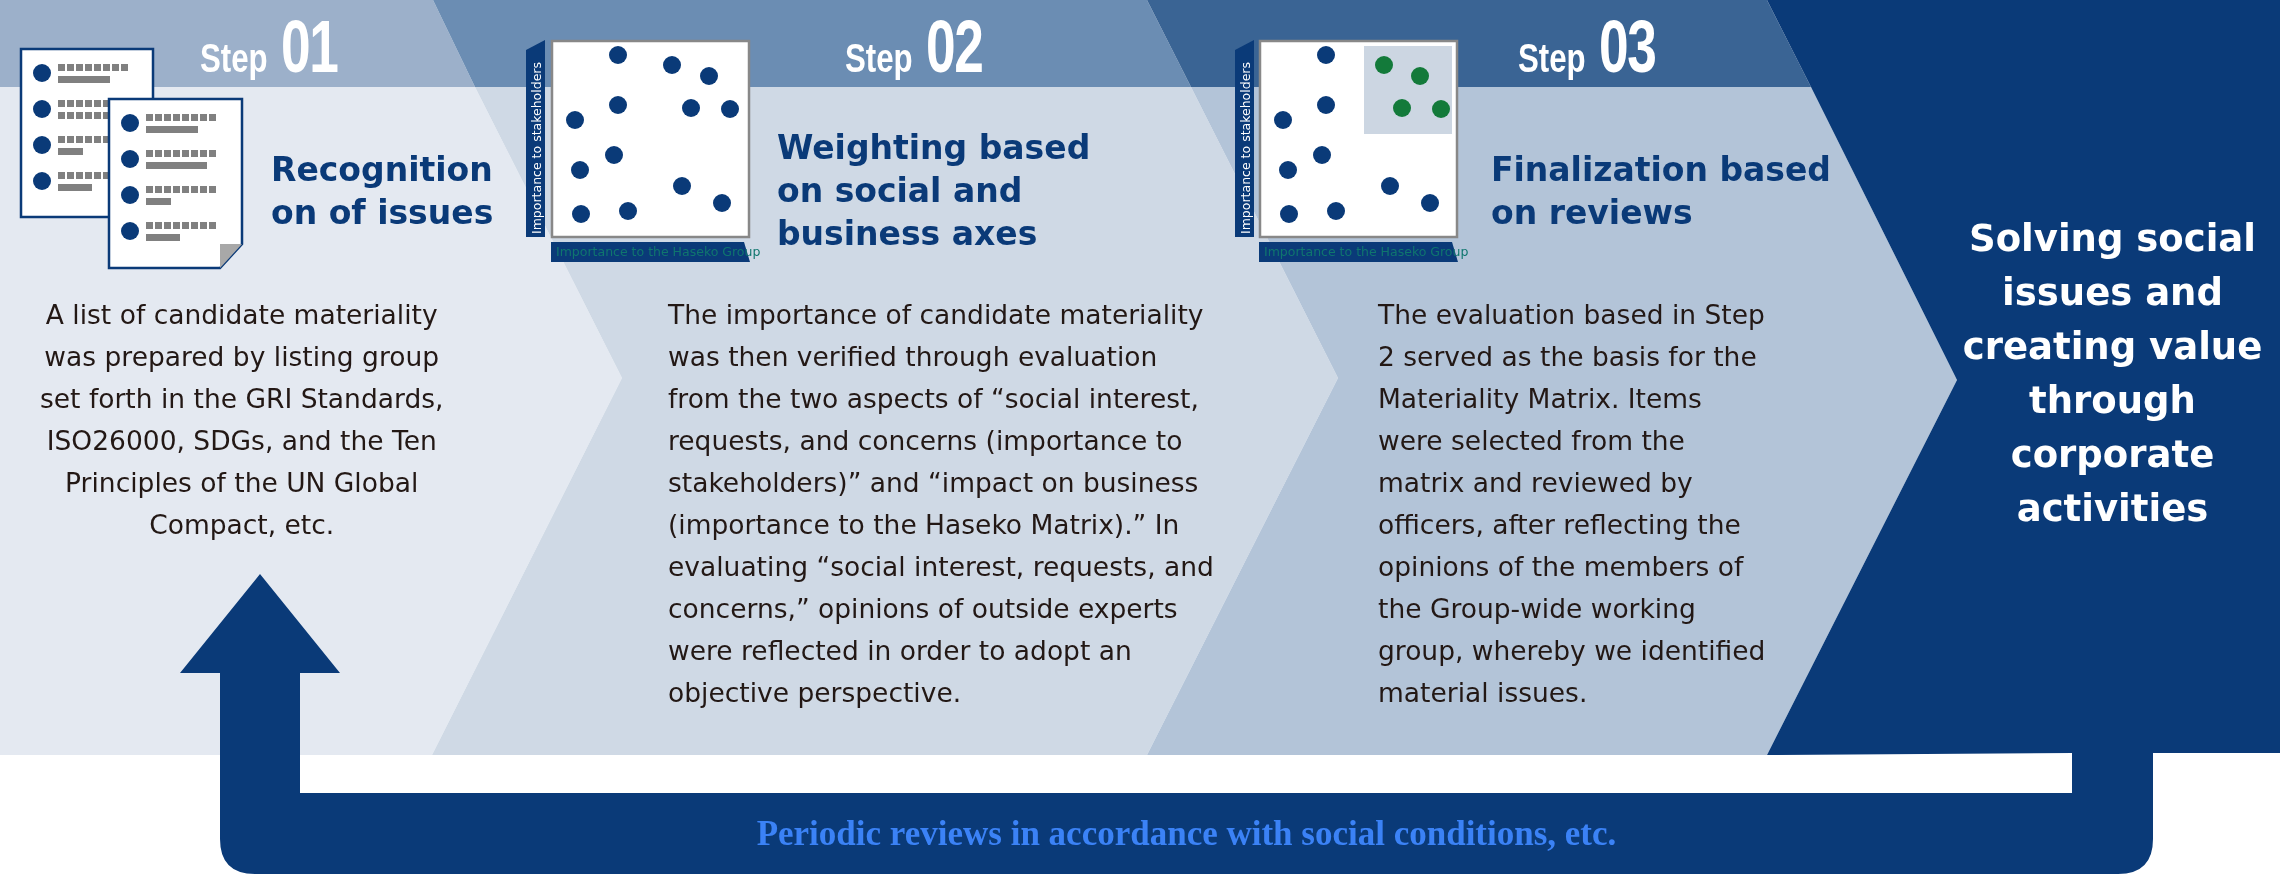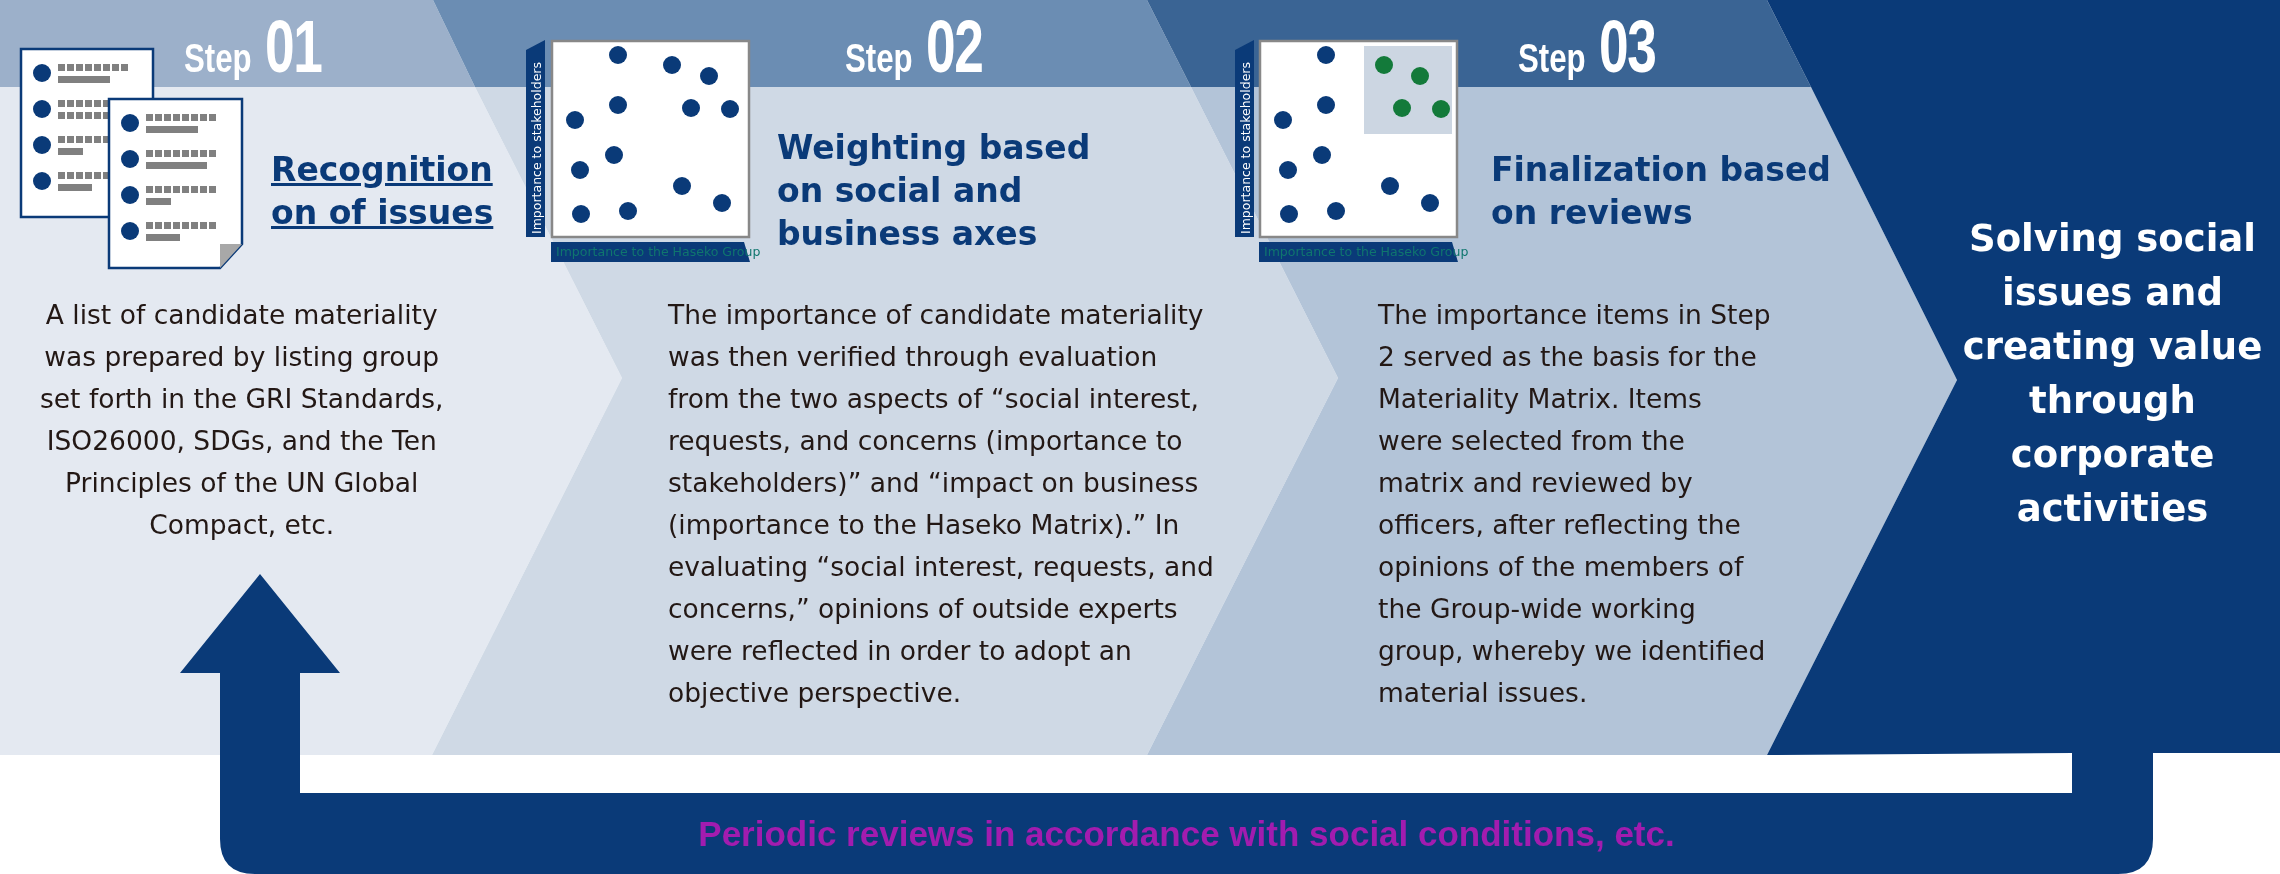--- a/index.html
+++ b/index.html
@@ -8,21 +8,21 @@
   .abs { position:absolute; }
   .step-label { position:absolute; top:10px; color:#ffffff; font-family:"Liberation Sans", sans-serif; font-weight:bold; white-space:nowrap; line-height:1; transform-origin:left top; }
   .step-label .word { font-size:40px; display:inline-block; transform:scaleX(0.78); transform-origin:left bottom; margin-right:-6px; }
   .step-label .num { font-size:74px; display:inline-block; transform:scaleX(0.72); transform-origin:left bottom; letter-spacing:-2px; }
   .heading { position:absolute; color:#0a3a78; font-family:"DejaVu Sans", sans-serif; font-weight:bold; font-size:33px; line-height:43px; white-space:nowrap; }
   .heading span { display:block; }
   .body-text { position:absolute; color:#231815; font-family:"DejaVu Sans", sans-serif; font-size:26.5px; line-height:42px; white-space:nowrap; }
   .body-text span { display:block; }
   .goal { position:absolute; left:1960px; width:305px; top:212px; text-align:center; color:#ffffff; font-family:"DejaVu Sans", sans-serif; font-weight:bold; font-size:37px; line-height:54px; }
   .goal span { display:block; white-space:nowrap; }
-  .banner { position:absolute; left:220px; top:793px; width:1933px; height:81px; display:flex; align-items:center; justify-content:center; color:#a21caf; font-family:Liberation Sans, sans-serif; font-weight:bold; font-size:35px; white-space:nowrap; }
+  .banner { position:absolute; left:220px; top:793px; width:1933px; height:81px; display:flex; align-items:center; justify-content:center; color:#3b82f6; font-family:Liberation Serif, serif; font-weight:bold; font-size:35px; white-space:nowrap; }
   .matrix-ylabel { position:absolute; color:#ffffff; font-family:"DejaVu Sans", sans-serif; font-size:12.5px; white-space:nowrap; transform:rotate(-90deg); transform-origin:left top; }
   .matrix-xlabel { position:absolute; color:#0f766e; font-family:"DejaVu Sans", sans-serif; font-size:12.5px; white-space:nowrap; }
 </style>
 </head>
 <body>
 
 <svg class="bg" viewBox="0 0 2280 874" xmlns="http://www.w3.org/2000/svg">
 
   <polygon points="0,0 433,0 475,87 0,87" fill="#9cb0ca"></polygon>
   <polygon points="0,87 475,87 622,378 432,755 0,755" fill="#e4e9f1"></polygon>
@@ -31,21 +31,21 @@
   <polygon points="475,87 1191,87 1338,378 1147,755 432,755 622,378" fill="#cfd9e5"></polygon>
 
   <polygon points="1147,0 1767,0 1811,87 1191,87" fill="#3a6494"></polygon>
   <polygon points="1191,87 1811,87 1957,380 1767,755 1147,755 1338,378" fill="#b3c4d8"></polygon>
 
   <polygon points="1767,0 2280,0 2280,753 2153,753 2072,753 1767,755 1957,380 1811,87" fill="#0a3a78"></polygon>
 
   <path d="M260,574 L340,673 L300,673 L300,793 L2072,793 L2072,753 L2153,753 L2153,839 Q2153,874 2118,874 L255,874 Q220,874 220,839 L220,673 L180,673 Z" fill="#0a3a78"></path>
 </svg>
 
-<div class="step-label" style="left:184px;">
+<div class="step-label" style="left:200px;">
   <span class="word">Step</span><span class="num">01</span>
 </div>
 <div class="step-label" style="left:845px;">
   <span class="word">Step</span><span class="num">02</span>
 </div>
 <div class="step-label" style="left:1518px;">
   <span class="word">Step</span><span class="num">03</span>
 </div>
 
 <svg class="abs" style="left:18px;top:46px;" width="230" height="226" viewBox="0 0 230 226" xmlns="http://www.w3.org/2000/svg">
@@ -146,21 +146,21 @@
         <circle cx="157" cy="148" r="9"></circle>
       <circle cx="197" cy="165" r="9"></circle>
         <circle cx="56" cy="176" r="9"></circle>
         <circle cx="103" cy="173" r="9"></circle>
     </g>
   </svg>
   <div class="matrix-ylabel" style="left:5px;top:196px;">Importance to stakeholders</div>
   <div class="matrix-xlabel" style="left:31px;top:206px;">Importance to the Haseko Group</div>
 </div>
 
-<div class="heading" style="left:271px;top:148px;text-decoration:underline;">
+<div class="heading" style="left:271px;top:148px;">
   <span>Recognition</span>
   <span>on of issues</span>
 </div>
 <div class="heading" style="left:777px;top:126px;">
   <span>Weighting based</span>
   <span>on social and</span>
   <span>business axes</span>
 </div>
 <div class="heading" style="left:1491px;top:148px;">
   <span>Finalization based</span>
@@ -181,21 +181,21 @@
   <span>from the two aspects of “social interest,</span>
   <span>requests, and concerns (importance to</span>
   <span>stakeholders)” and “impact on business</span>
   <span>(importance to the Haseko Matrix).” In</span>
   <span>evaluating “social interest, requests, and</span>
   <span>concerns,” opinions of outside experts</span>
   <span>were reflected in order to adopt an</span>
   <span>objective perspective.</span>
 </div>
 <div class="body-text" style="left:1378px;top:294px;">
-  <span>The importance items in Step</span>
+  <span>The evaluation based in Step</span>
   <span>2 served as the basis for the</span>
   <span>Materiality Matrix. Items</span>
   <span>were selected from the</span>
   <span>matrix and reviewed by</span>
   <span>officers, after reflecting the</span>
   <span>opinions of the members of</span>
   <span>the Group-wide working</span>
   <span>group, whereby we identified</span>
   <span>material issues.</span>
 </div>

